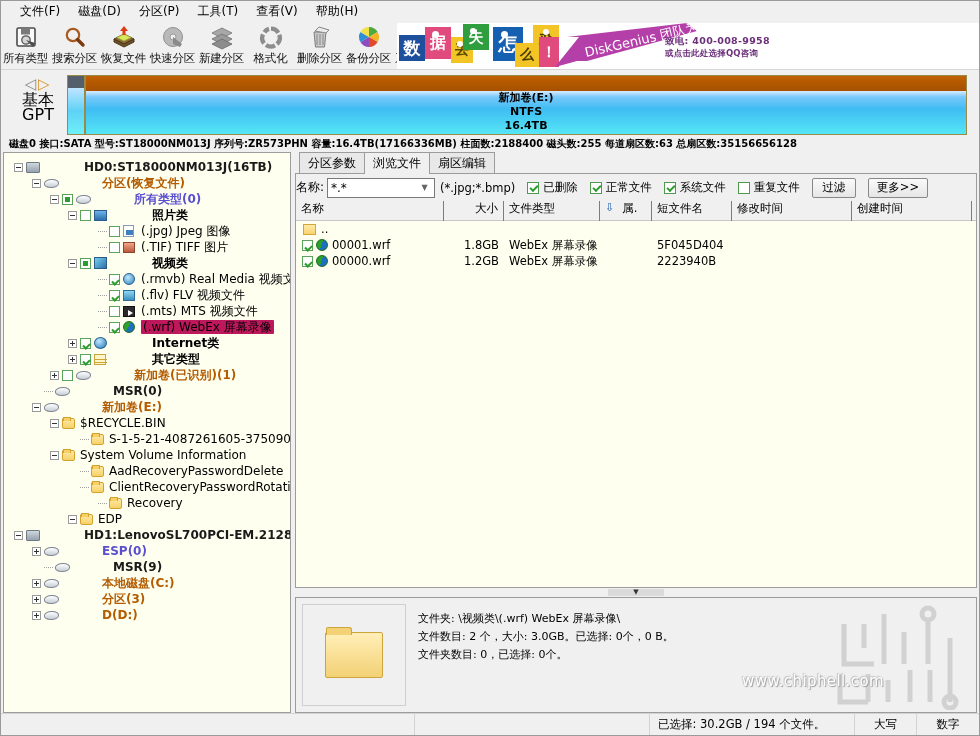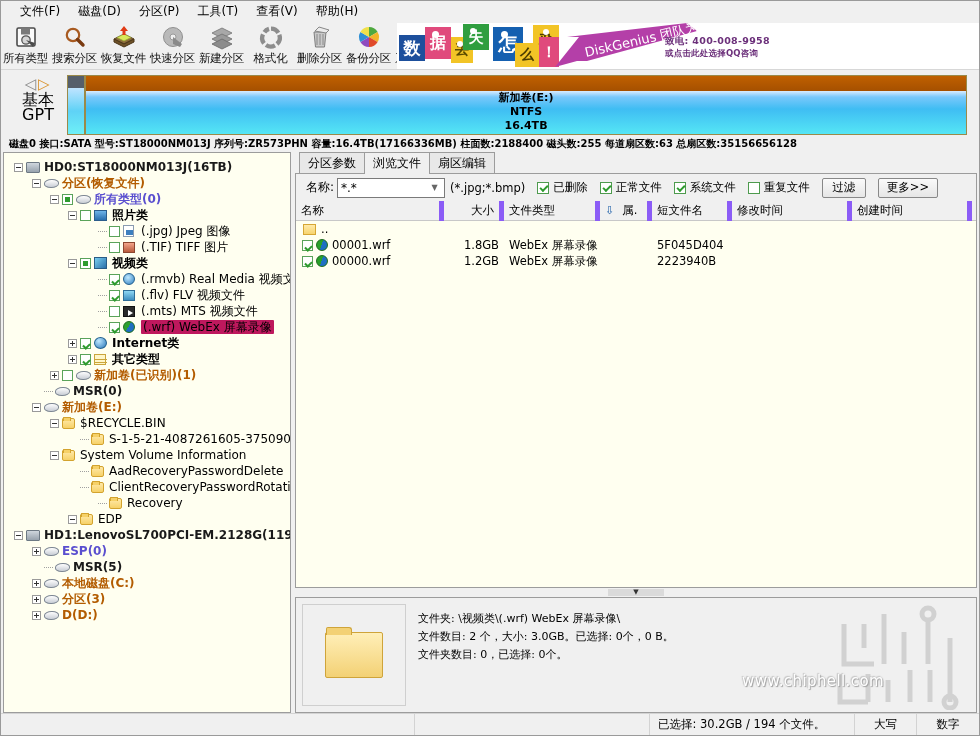--- a/index.html
+++ b/index.html
@@ -264,21 +264,21 @@
     width: 5px; height: 3px;
   }
   .chk.part::after {
     content: "";
     position: absolute; left: 2px; top: 2px;
     width: 5px; height: 5px; background: #2e9b2e;
   }
   .chk.blank { border-color: #5aa35a; }
   .tico { width: 14px; height: 13px; flex: 0 0 auto; margin-right: 4px; position: relative; }
   .tlbl { font-size: 12px; line-height: 14px; }
-  .b { font-weight: bold; }
+  .b { font-weight: bold; margin-left: 40px; }
   .c-dark  { color: #1a1a1a; }
   .c-brown { color: #b35c00; }
   .c-blue  { color: #5a4fcf; }
   .c-black { color: #000; }
   .sel-hl { background: #be185d; padding: 0 2px; border-radius: 1px; }
 
   
   .ic-hdd {
     width: 14px; height: 11px; margin-top: 1px;
     background: linear-gradient(180deg,#cfd6dd,#97a2ad);
@@ -343,21 +343,20 @@
   .tab.active {
     background: #f0f0f0;
     position: relative; z-index: 2;
     margin-bottom: -1px;
     padding-bottom: 4px;
   }
   .filterbar {
     height: 27px;
     display: flex; align-items: center;
     background: #f0f0f0;
-    padding-left: 10px;
     flex: 0 0 auto;
     gap: 0;
     border-left: 1px solid #9c9c9c;
     border-right: 1px solid #9c9c9c;
   }
   .fl-label { font-size: 12px; color: #000; margin-right: 3px; }
   .combo {
     width: 108px; height: 20px;
     border: 1px solid #7a7a7a;
     background: #fff;
@@ -408,22 +407,22 @@
   .lhead {
     height: 20px;
     display: flex; align-items: center;
     background: #f0f0f0;
     border-bottom: 1px solid #c8c8c8;
     flex: 0 0 auto;
     font-size: 11.5px;
   }
   .lhead .hc {
     height: 20px;
-    display: flex; align-items: center;
-    border-right: 5px solid #8b5cf6;
+    display: flex; align-items: flex-start;
+    border-right: 1px solid #8b5cf6;
     padding: 0 5px;
     color: #000;
     overflow: hidden; white-space: nowrap;
   }
   .lrow {
     height: 16px;
     display: flex; align-items: center;
     font-size: 11.5px; color: #000;
   }
   .lcell { padding: 0 5px; white-space: nowrap; overflow: hidden; display: flex; align-items: center; }
@@ -904,21 +903,21 @@
               <span class="ic-part" style="position: absolute; left: 0px; top: 0px;"></span>
             </span>
             <span class="tlbl b c-blue">ESP(0)</span>
           </div>
           <div class="trow" style="padding-left: 24px;">
             <span class="tog none"></span>
             <span class="dashes"></span>
             <span class="tico">
               <span class="ic-part" style="position: absolute; left: 0px; top: 0px;"></span>
             </span>
-            <span class="tlbl b c-dark">MSR(5)</span>
+            <span class="tlbl b c-dark">MSR(9)</span>
           </div>
           <div class="trow" style="padding-left: 24px;">
             <span class="tog plus"></span>
             <span class="tico">
               <span class="ic-part" style="position: absolute; left: 0px; top: 0px;"></span>
             </span>
             <span class="tlbl b c-brown">本地磁盘(C:)</span>
           </div>
           <div class="trow" style="padding-left: 24px;">
             <span class="tog plus"></span>

